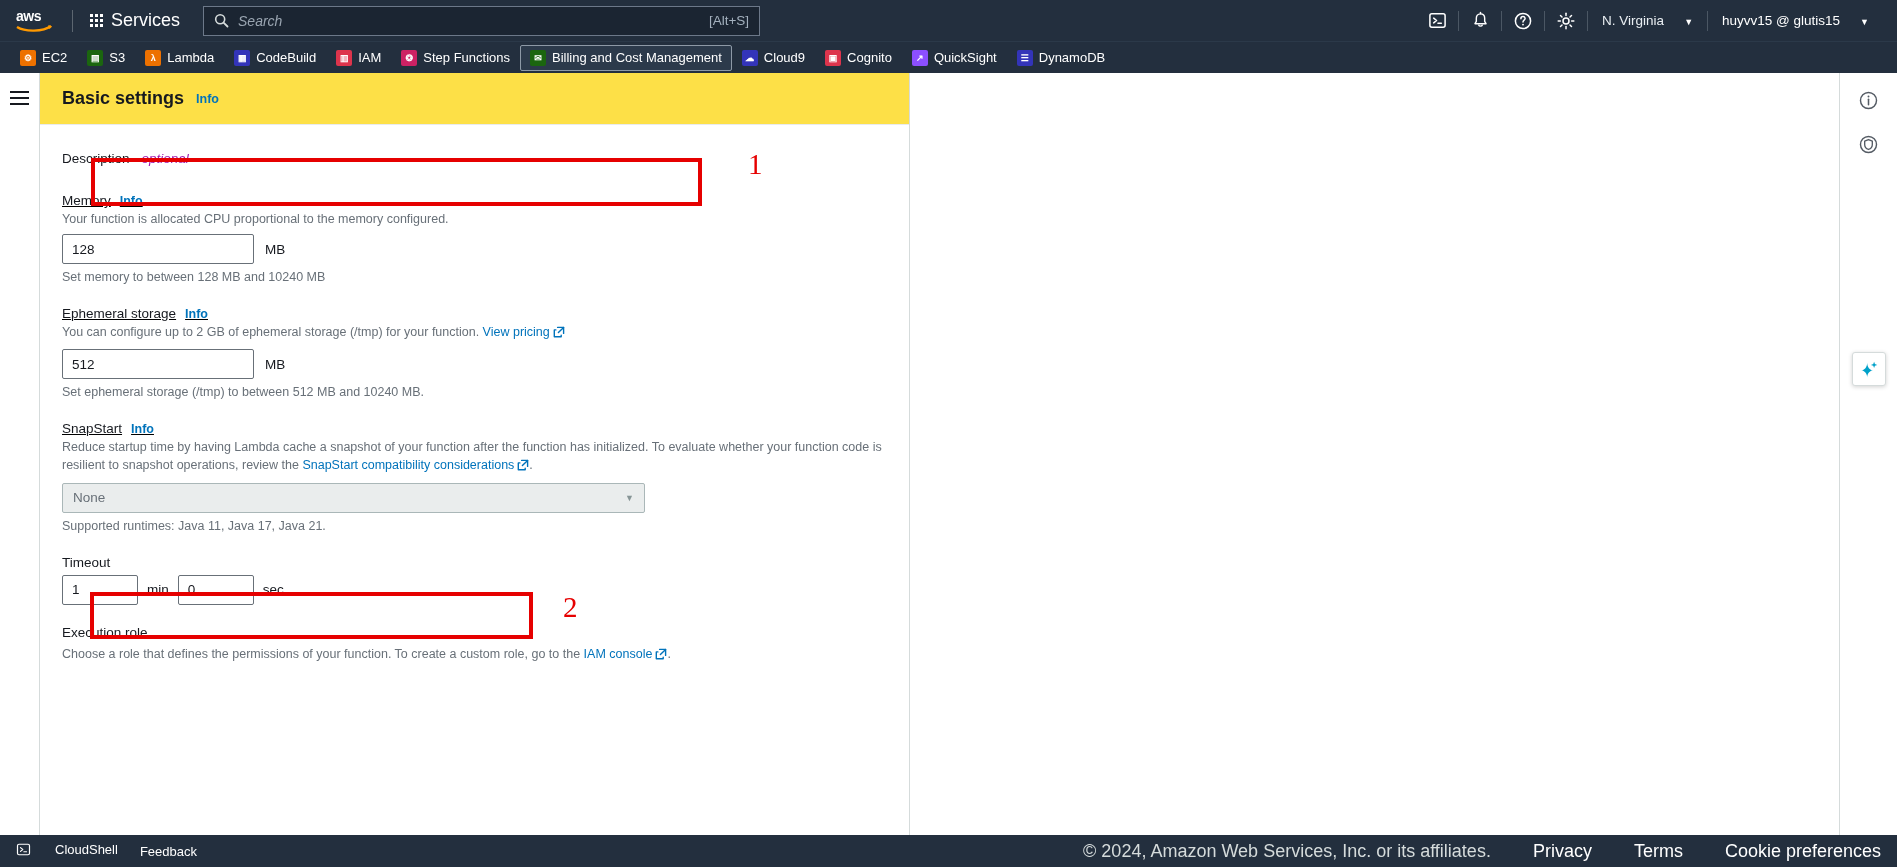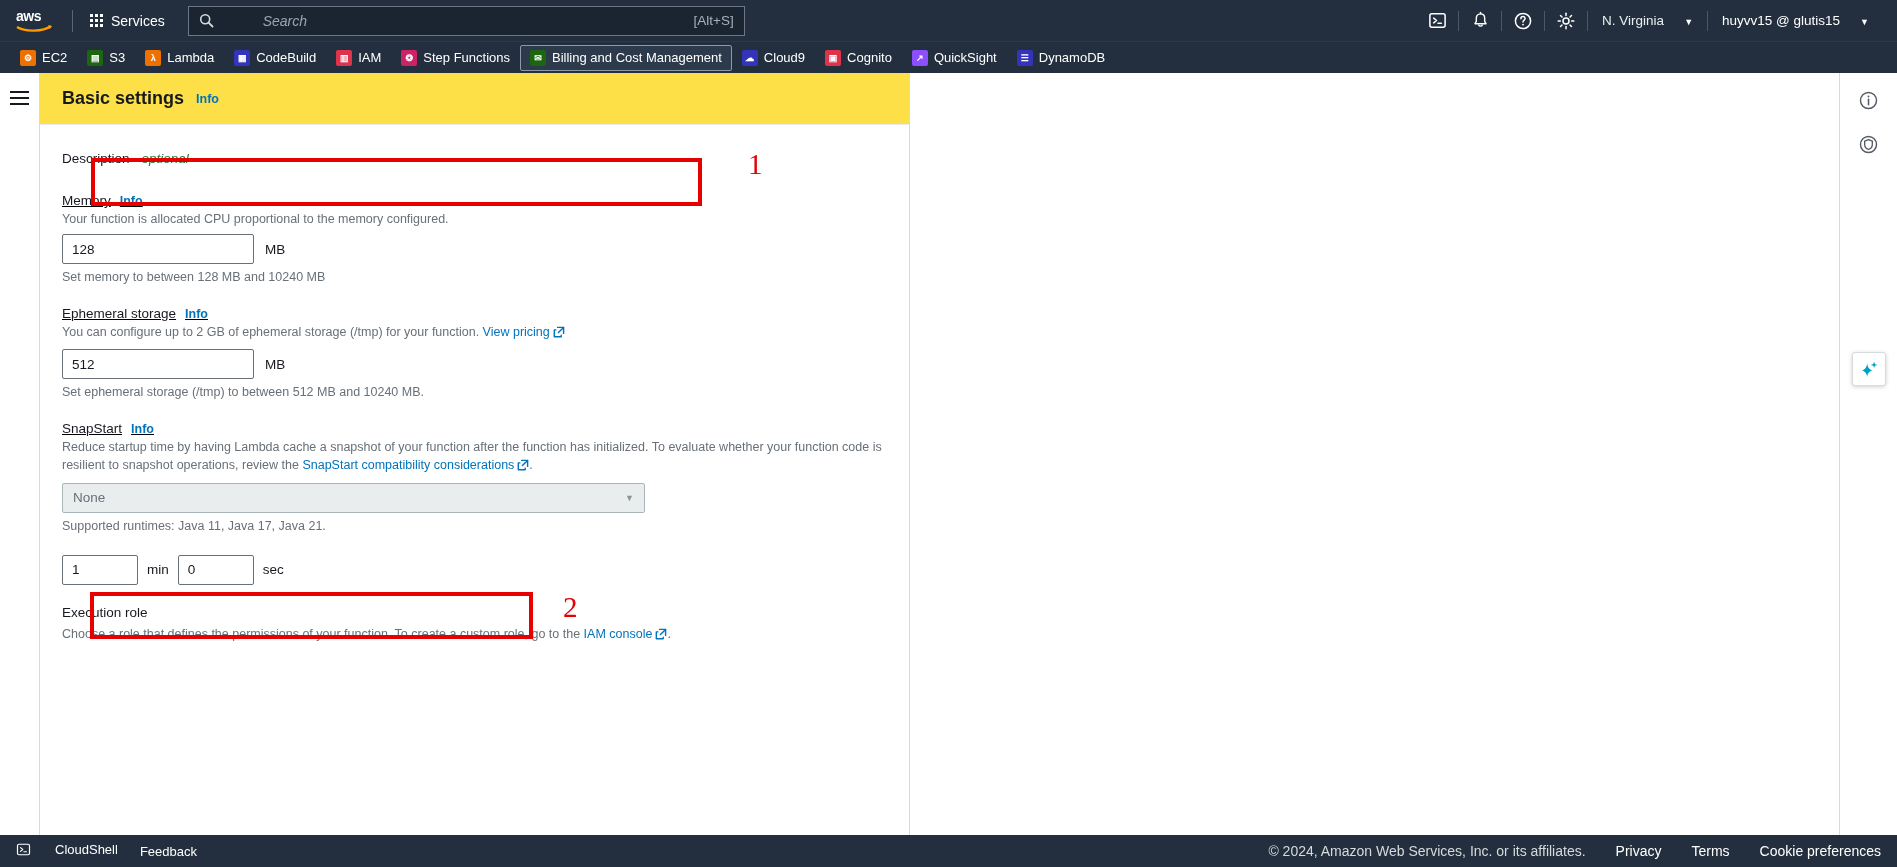--- a/index.html
+++ b/index.html
@@ -25,42 +25,41 @@
     align-items: center; justify-content: center;
     margin-right: 6px;
     cursor: pointer;
   }
   .aws-logo svg { display: block; }
   .nav-divider {
     width: 1px; height: 22px; background: #5c6670; margin: 0 10px;
   }
   .services-btn {
     display: flex; align-items: center; gap: 8px;
-    color: #ffffff; font-size: 14px; cursor: pointer;
+    color: #ffffff; font-size: 18px; cursor: pointer;
     padding: 5px 7px;
   }
   .waffle {
     display: grid;
     grid-template-columns: repeat(3, 3px);
     grid-template-rows: repeat(3, 3px);
     gap: 2px;
   }
   .waffle i { background: #ffffff; width: 3px; height: 3px; display: block; }
 
   .search-wrap {
     flex: 0 0 auto;
     width: 557px; height: 30px;
     margin-left: 16px;
     background: #1b2532;
     border: 1px solid #6c7889;
     border-radius: 0;
     display: flex; align-items: center;
     padding: 0 10px;
     position: relative;
-    gap: 40px;
   }
   .search-icon-el { flex: 0 0 auto; margin-right: 9px; display:flex; }
   .search-input {
     flex: 1; background: transparent; border: none; outline: none;
     color: #d5dbdb; font-size: 14px;
     font-family: "Liberation Sans", sans-serif;
   }
   .search-input::placeholder { color: #9aa5b1; font-style: italic; }
   .alt-s { color: #a3b0bd; font-size: 13.5px; white-space: nowrap; margin-left: 19px; }
 
@@ -151,21 +150,21 @@
   }
   .info-link {
     color: #0073bb; font-size: 12.5px; font-weight: bold; cursor: pointer;
   }
   .panel-body { padding: 26px 22px 0 22px; }
 
   .field-label {
     font-size: 13.5px; color: #16191f; font-weight: normal;
     margin-bottom: 5px;
   }
-  .field-label .opt { font-style: italic; color: #15803d; }
+  .field-label .opt { font-style: italic; color: #a21caf; }
   .label-row { display: flex; align-items: baseline; gap: 9px; margin-bottom: 2px; text-decoration: underline; }
   .label-strong { font-size: 13.5px; color: #16191f; }
   .helper {
     font-size: 12.5px; color: #687078; line-height: 1.45;
     margin-bottom: 6px;
   }
   .helper-below { font-size: 12.5px; color: #687078; margin-top: 6px; }
   .inp {
     height: 30px;
     border: 1px solid #687078;
@@ -252,22 +251,22 @@
     display: flex; align-items: center;
     padding: 0 16px;
     color: #ffffff;
     font-size: 13px;
     z-index: 20;
   }
   .footer-left { display: flex; align-items: center; gap: 22px; }
   .f-item { display: flex; align-items: flex-start; gap: 24px; cursor: pointer; }
   .footer-right {
     margin-left: auto;
-    display: flex; align-items: center; gap: 30px;
-    font-size: 14px;
+    display: flex; align-items: center; gap: 42px;
+    font-size: 18px;
   }
   .copyright { color: #d5dbdb; }
   .f-link { color: #ffffff; cursor: pointer; }
 </style>
 </head>
 <body>
 
 <div class="topnav">
 
   <div class="aws-logo">
@@ -488,20 +487,21 @@
         <div class="select-box">
           <span>None</span>
           <span class="select-caret">▼</span>
         </div>
         <div class="helper-below">Supported runtimes: Java 11, Java 17, Java 21.</div>
       </div>
 
       <div class="sec-gap"></div>
 
       <div>
+        <div class="field-label">Timeout</div>
         <div class="row-inline" style="gap:9px">
           <input class="inp" style="width: 76px;" type="text" value="1">
           <span class="unit">min</span>
           <input class="inp" style="width: 76px;" type="text" value="0">
           <span class="unit">sec</span>
         </div>
       </div>
 
       <div style="height:20px"></div>
 

